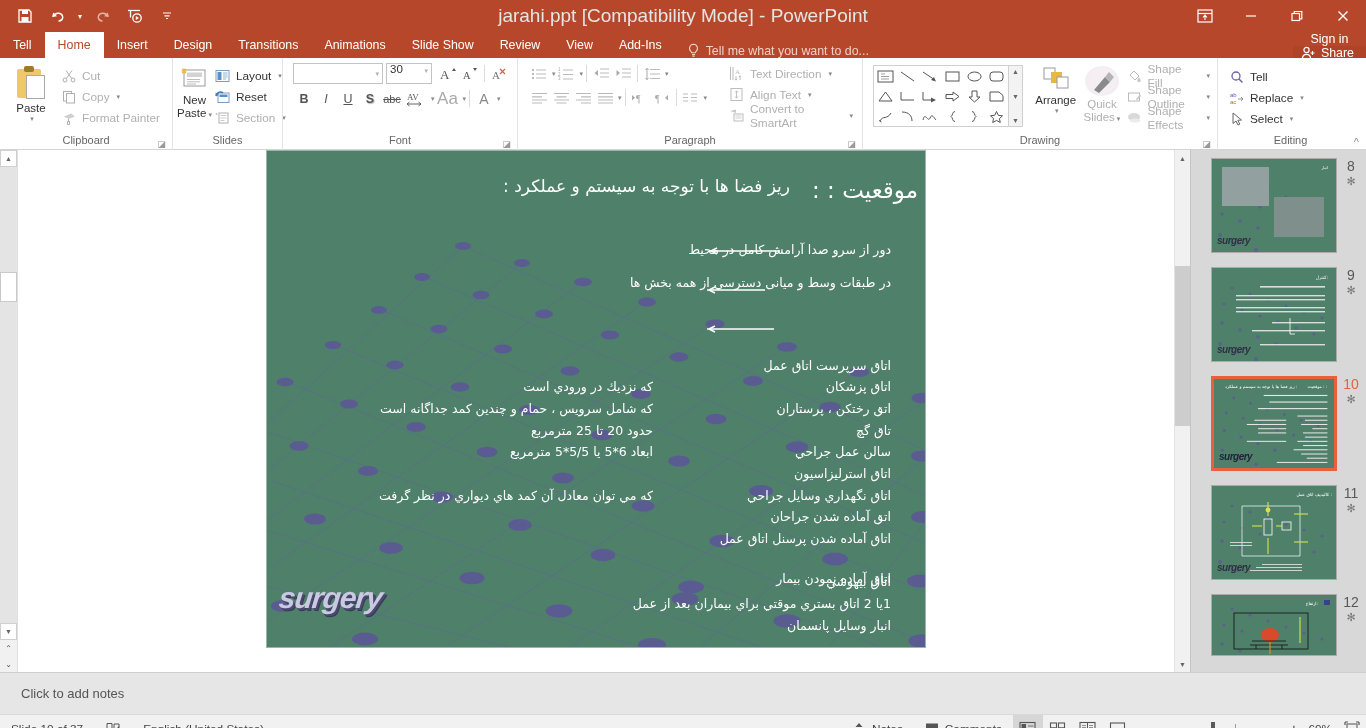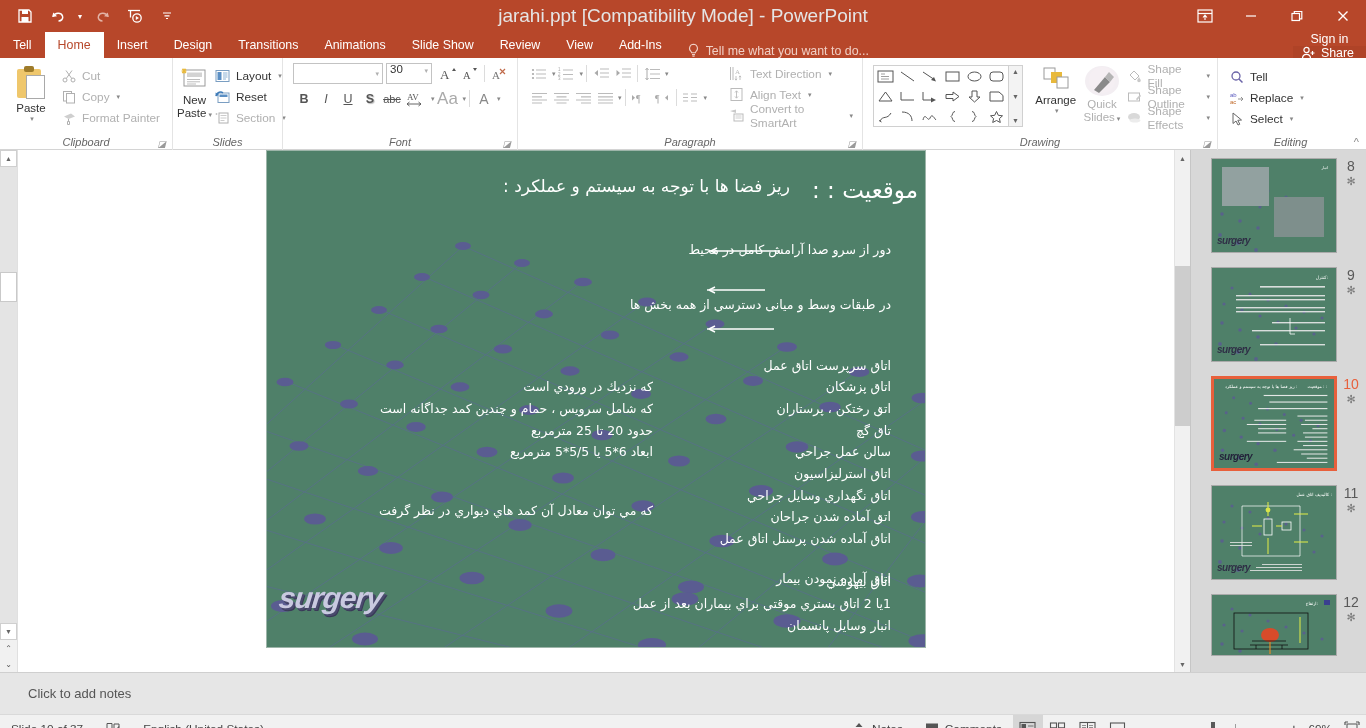--- a/index.html
+++ b/index.html
@@ -42,22 +42,22 @@
   .signin .si{ color:#fff;font-size:12.4px;padding:0 10px;}
   .signin .share{ color:#fff;font-size:12.4px;padding:0 12px 0 8px;background:#a8402584;display:flex;align-items:center;gap:5px;height:26px;}
   
   #ribbon{
     height:92px;background:#fff;border-bottom:1px solid #d4d4d4;display:flex;position:relative;
   }
   .group{ position:relative; height:92px; padding:3px 4px 0 4px; display:flex; flex-direction:column;}
   .group + .group{ border-left:1px solid #e4e4e4; }
   .group-body{ flex:1; display:flex; align-items:flex-start; padding-top:2px;}
   .group-label{
-    height:16px;text-align:center;font-size:11px;color:#666;display:flex;align-items:center;
-    justify-content:center;position:relative;font-style:italic;
+    height:16px;text-align:center;font-size:11px;color:#666;display:flex;align-items:flex-start;
+    justify-content:center;position:relative;
   }
   .dlg{ position:absolute;right:2px;bottom:1px;font-size:9px;color:#9a9a9a;}
   .bigbtn{
     width:54px;display:flex;flex-direction:column;align-items:center;justify-content:flex-start;
     font-size:11.5px;color:#333;padding-top:3px;
   }
   .bigbtn .cap{ text-align:center;line-height:13px;margin-top:2px;}
   .smallrow{ display:flex;align-items:center;gap:5px;height:21px;font-size:11.8px;color:#b0b0b0;padding:0 3px;}
   .smallrow.en{ color:#333; }
   .icon16{ width:16px;height:16px;display:inline-flex;align-items:center;justify-content:center;flex:0 0 16px;}
@@ -145,21 +145,21 @@
   }
   .thumb.sel{ border:3px solid #e8603c; }
   .thumb-meta{width:24px;display:flex;flex-direction:column;align-items:center;padding-left:4px;}
   .thumb-num{font-size:14px;color:#595959;line-height:17px;}
   .thumb-num.sel{color:#e8603c;}
   .thumb-star{font-size:11px;color:#7a7a7a;line-height:12px;}
   .tsurg{position:absolute;left:5px;bottom:6px;font-size:10px;font-style:italic;font-weight:bold;color:#2f2f46;letter-spacing:-0.5px;}
   
   #notes{
     height:42px;background:#e6e6e6;border-top:1px solid #cfcfcf;display:flex;align-items:center;
-    padding-left:28px;
+    padding-left:21px;
   }
   #notes span{font-size:13px;color:#555;}
   
   #status{
     height:28px;background:#f1f1f1;border-top:1px solid #d9d9d9;display:flex;align-items:center;
     font-size:11.8px;color:#444;
   }
   .st-item{padding:0 11px;display:flex;align-items:center;gap:6px;height:28px;}
   .st-right{margin-left:auto;display:flex;align-items:center;height:28px;}
   .viewbtn{width:30px;height:28px;display:flex;align-items:center;justify-content:center;}
@@ -862,21 +862,21 @@
             <ellipse cx="418" cy="448" rx="13.4" ry="6.7"></ellipse>
           <ellipse cx="568" cy="408" rx="12.8" ry="6.4"></ellipse>
             <ellipse cx="520" cy="470" rx="13.6" ry="6.8"></ellipse>
         </g>
       </svg>
 
       <div class="slide-txt title-a">موقعیت : :</div>
       <div class="slide-txt title-b">ریز فضا ها با توجه به سیستم و عملکرد :</div>
 
       <div class="slide-txt lst" style="right:34px;top:91px">دور از سرو صدا           آرامش کامل در محیط</div>
-      <div class="slide-txt lst" style="right:34px;top:146px">در طبقات وسط و میانی        دسترسي از همه بخش ها</div>
+      <div class="slide-txt lst" style="right:34px;top:124px">در طبقات وسط و میانی        دسترسي از همه بخش ها</div>
 
       <svg style="position:absolute;left:0;top:0" width="660" height="498">
         <g stroke="#fff" stroke-width="1.4" fill="none">
           <path d="M442 100 L513 100"></path>
             <path d="M444 100 L450 97"></path>
             <path d="M444 100 L450 103"></path>
           <path d="M440 139 L498 139"></path>
             <path d="M442 139 L448 136"></path>
             <path d="M442 139 L448 142"></path>
           <path d="M440 178 L507 178"></path>
@@ -896,21 +896,21 @@
       <div class="slide-txt lst" style="right:34px;top:380px">اتاق آماده شدن پرسنل اتاق عمل</div>
       <div class="slide-txt lst" style="right:34px;top:420px">اتاق آماده نمودن بیمار</div>
       <div class="slide-txt lst" style="right:34px;top:423px">اتاق بیهوشي</div>
       <div class="slide-txt lst" style="right:34px;top:445px">1یا 2 اتاق بستري موقتي براي بیماران بعد از عمل</div>
       <div class="slide-txt lst" style="right:34px;top:467px">انبار وسایل پانسمان</div>
 
       <div class="slide-txt lst" style="right:272px;top:228px">كه نزدیك در ورودي است</div>
       <div class="slide-txt lst" style="right:272px;top:250px">كه شامل سرویس ، حمام  و چندین كمد جداگانه است</div>
       <div class="slide-txt lst" style="right:272px;top:272px">حدود  20 تا 25  مترمربع</div>
       <div class="slide-txt lst" style="right:272px;top:293px">ابعاد 6*5 یا 5/5*5 مترمربع</div>
-      <div class="slide-txt lst" style="right:272px;top:352px">كه مي توان معادل آن كمد هاي دیواري در نظر گرفت</div>
+      <div class="slide-txt lst" style="right:272px;top:337px">كه مي توان معادل آن كمد هاي دیواري در نظر گرفت</div>
 
       <div class="surgery">surgery</div>
     </div>
   </div>
 
   <div id="vscroll">
     <div class="vsb">▲</div>
     <div class="vstrack">
       <div class="vsthumb"></div>
     </div>

